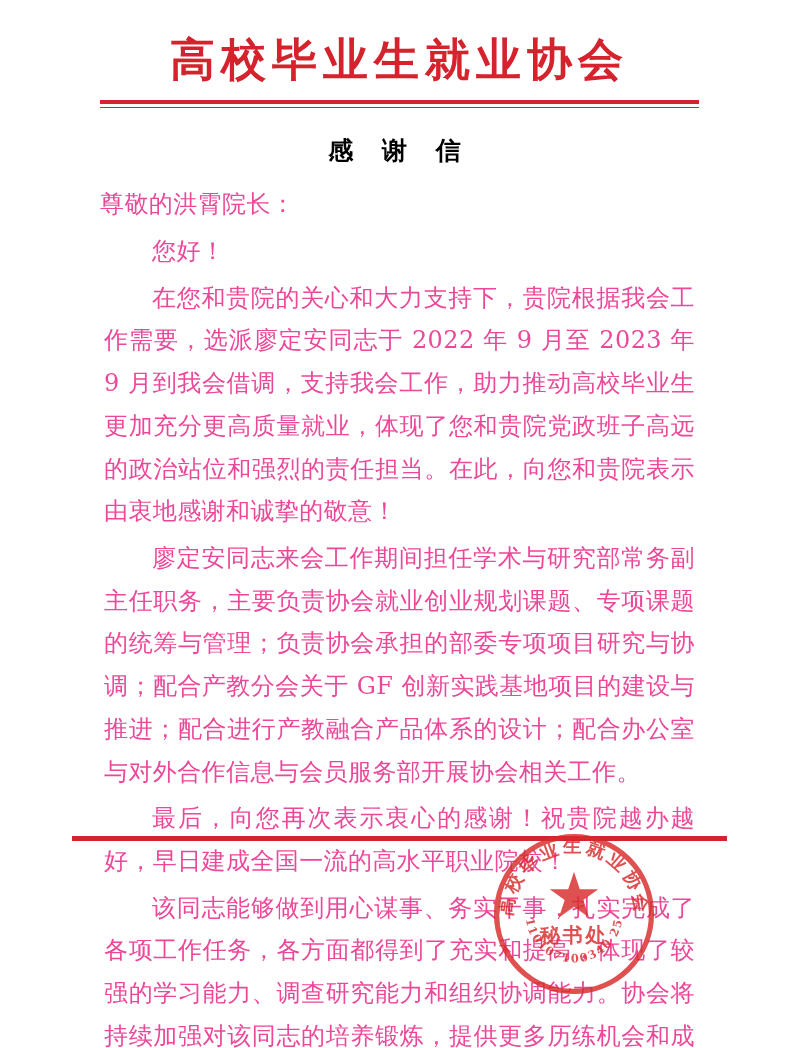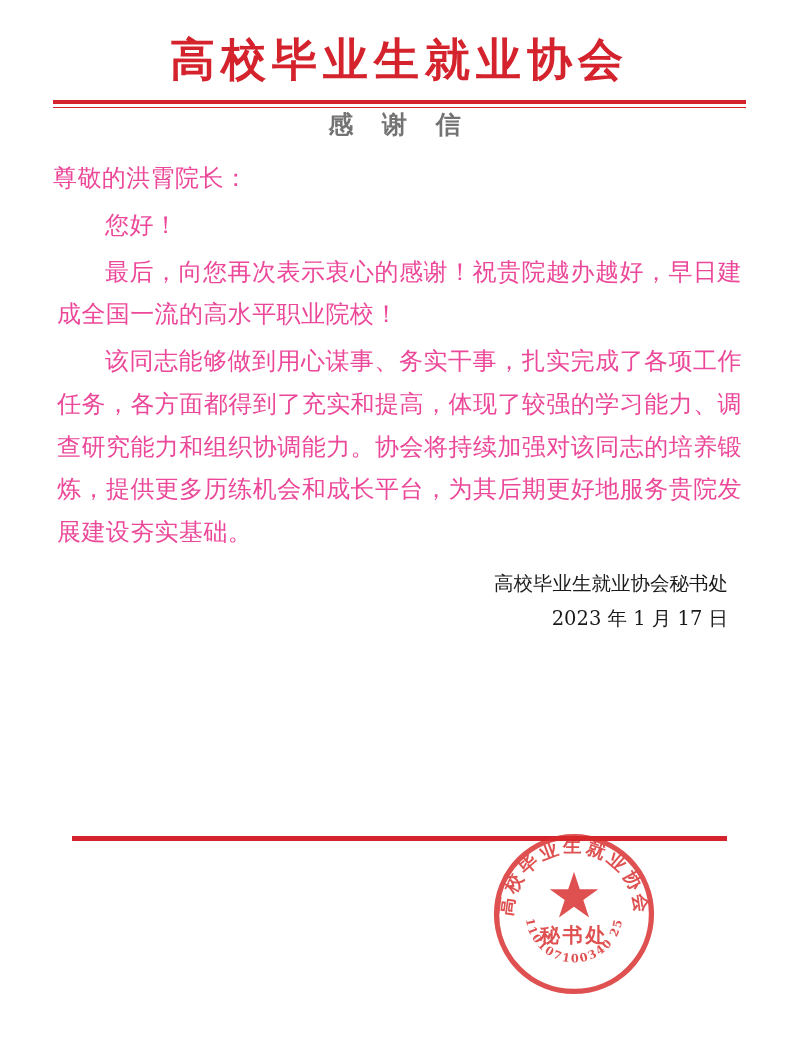--- a/index.html
+++ b/index.html
@@ -14,21 +14,21 @@
     color: #1a1a1a;
     position: relative;
     overflow: hidden;
   }
 
   .page {
     position: relative;
     width: 799px;
     height: 904px;
     box-sizing: border-box;
-    padding: 0 53px;
+    padding: 0 100px;
   }
 
   
   .letterhead {
     padding-top: 34px;
     text-align: center;
   }
   .letterhead-title {
     color: #d4232c;
     font-family: "DejaVu Serif", "Liberation Serif", serif;
@@ -48,22 +48,23 @@
     height: 1.5px;
     background: #d4232c;
   }
 
   
   .doc-title {
     text-align: center;
     font-size: 25px;
     font-weight: 700;
     letter-spacing: 10px;
+    margin-top: 26px;
     margin-bottom: 16px;
-    color: #737373;
+    color: #000000;
   }
 
   
   .body-wrap {
     font-size: 24px;
     line-height: 1.78;
     color: #ec4899;
     letter-spacing: 0.4px;
   }
   .salutation {
@@ -119,20 +120,22 @@
     <div class="letterhead-title">高校毕业生就业协会</div>
     <div class="rule-thick"></div>
     <div class="rule-thin"></div>
   </div>
 
   <div class="doc-title">感 谢 信</div>
 
   <div class="body-wrap">
     <p class="salutation">尊敬的洪霄院长：</p>
     <p class="para">您好！</p>
+    <p class="para">在您和贵院的关心和大力支持下，贵院根据我会工作需要，选派廖定安同志于 2022 年 9 月至 2023 年 9 月到我会借调，支持我会工作，助力推动高校毕业生更加充分更高质量就业，体现了您和贵院党政班子高远的政治站位和强烈的责任担当。在此，向您和贵院表示由衷地感谢和诚挚的敬意！</p>
+    <p class="para">廖定安同志来会工作期间担任学术与研究部常务副主任职务，主要负责协会就业创业规划课题、专项课题的统筹与管理；负责协会承担的部委专项项目研究与协调；配合产教分会关于 GF 创新实践基地项目的建设与推进；配合进行产教融合产品体系的设计；配合办公室与对外合作信息与会员服务部开展协会相关工作。</p>
     <p class="para">最后，向您再次表示衷心的感谢！祝贵院越办越好，早日建成全国一流的高水平职业院校！</p>
     <p class="para">该同志能够做到用心谋事、务实干事，扎实完成了各项工作任务，各方面都得到了充实和提高，体现了较强的学习能力、调查研究能力和组织协调能力。协会将持续加强对该同志的培养锻炼，提供更多历练机会和成长平台，为其后期更好地服务贵院发展建设夯实基础。</p>
   </div>
 
   <div class="signature">
     <span class="sig-line">高校毕业生就业协会秘书处</span>
     <span class="sig-line">2023 年 1 月 17 日</span>
   </div>
 
   <svg class="seal" viewBox="0 0 200 200">

